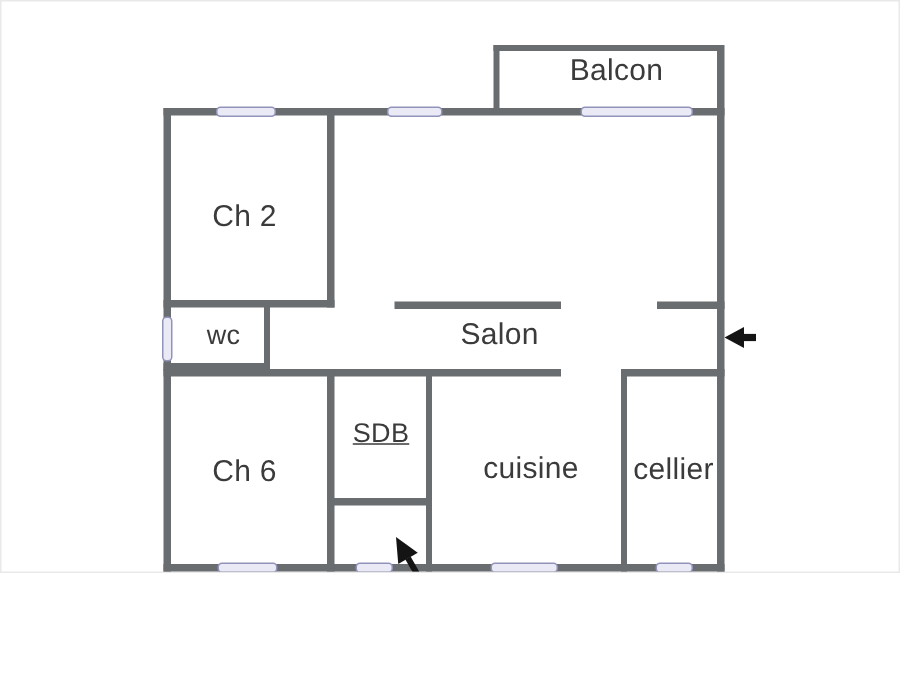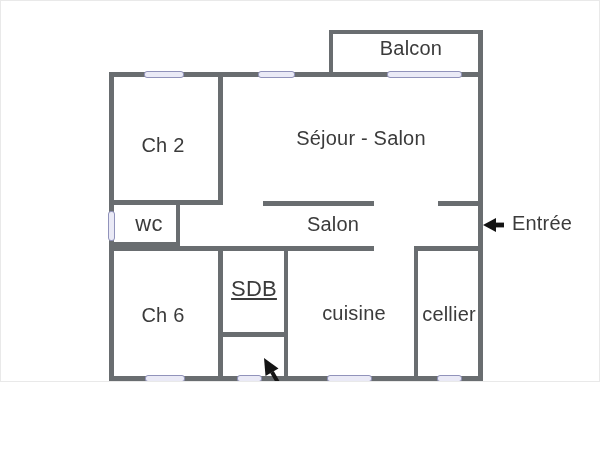--- a/index.html
+++ b/index.html
@@ -28,21 +28,21 @@
     box-sizing:border-box;
   }
   .lbl{
     position:absolute;
     color:var(--text);
     white-space:nowrap;
     transform:translate(-50%,-50%);
     font-size:20px;
     letter-spacing:0.2px;
   }
-  .lbl.small{font-size:22px;}
+  .lbl.small{font-size:18px;}
   .lbl.left-anchor{transform:translate(0,-50%);}
   .arrow-svg{position:absolute;}
 </style>
 </head>
 <body>
 
 <div id="canvas">
 
   <div class="wall" style="left:108px;top:71px;width:374px;height:5px;"></div>
   <div class="wall" style="left:108px;top:375px;width:374px;height:6px;"></div>
@@ -72,32 +72,30 @@
   <div class="win" style="left:257px;top:70px;width:37px;height:7px;"></div>
   <div class="win" style="left:386px;top:70px;width:75px;height:7px;"></div>
   <div class="win" style="left:107px;top:210px;width:7px;height:30px;"></div>
   <div class="win" style="left:144px;top:374px;width:40px;height:7px;"></div>
   <div class="win" style="left:236px;top:374px;width:25px;height:7px;"></div>
   <div class="win" style="left:326px;top:374px;width:45px;height:7px;"></div>
   <div class="win" style="left:436px;top:374px;width:25px;height:7px;"></div>
 
   <div class="lbl" style="left:410px;top:47px;">Balcon</div>
   <div class="lbl" style="left:162px;top:130px;margin-top:14px;">Ch 2</div>
-  <div class="lbl" style="left:360px;top:137px;">Séjour - Salon</div>
   <div class="lbl small" style="left:148px;top:223px;">wc</div>
   <div class="lbl" style="left:332px;top:223px;">Salon</div>
   <div class="lbl" style="left:162px;top:314px;">Ch 6</div>
   <div class="lbl small" style="left:253px;top:288px;text-decoration:underline;">SDB</div>
   <div class="lbl" style="left:353px;top:312px;">cuisine</div>
   <div class="lbl" style="left:448px;top:313px;">cellier</div>
 
   <svg class="arrow-svg" style="left:482px;top:217px;" width="22" height="14" viewBox="0 0 22 14">
     <polygon points="0,7 13,0 13,14" fill="var(--arrow)"></polygon>
     <rect x="11" y="4.6" width="10" height="4.8" fill="var(--arrow)"></rect>
   </svg>
-  <div class="lbl left-anchor" style="left:511px;top:222px;">Entrée</div>
 
   <svg class="arrow-svg" style="left:250px;top:350px;" width="45" height="55" viewBox="0 0 45 55">
     <line x1="38" y1="51" x2="21" y2="21" stroke="var(--arrow)" stroke-width="4"></line>
     <polygon points="13,7 27.5,17.5 14.5,25" fill="var(--arrow)"></polygon>
   </svg>
 
 </div>
 
 </body></html>

